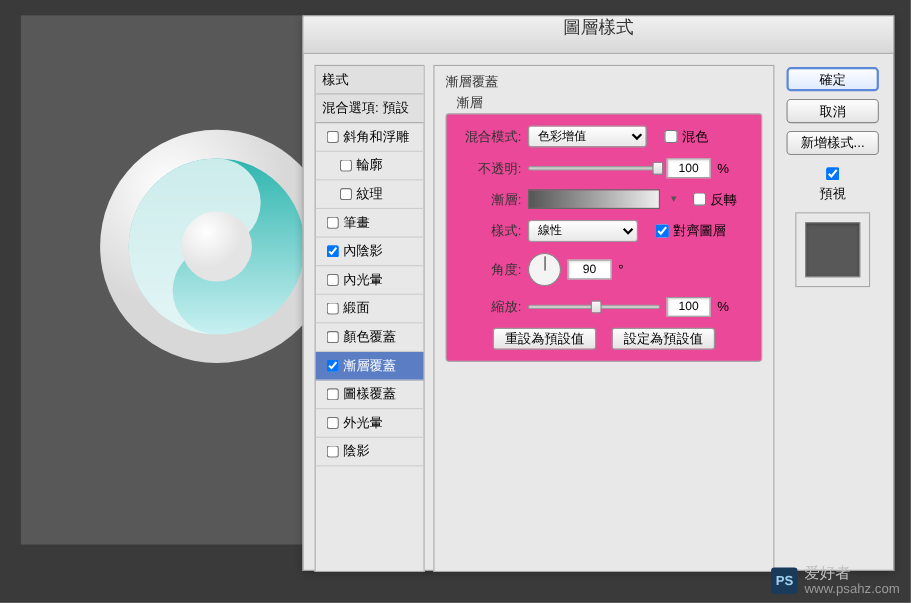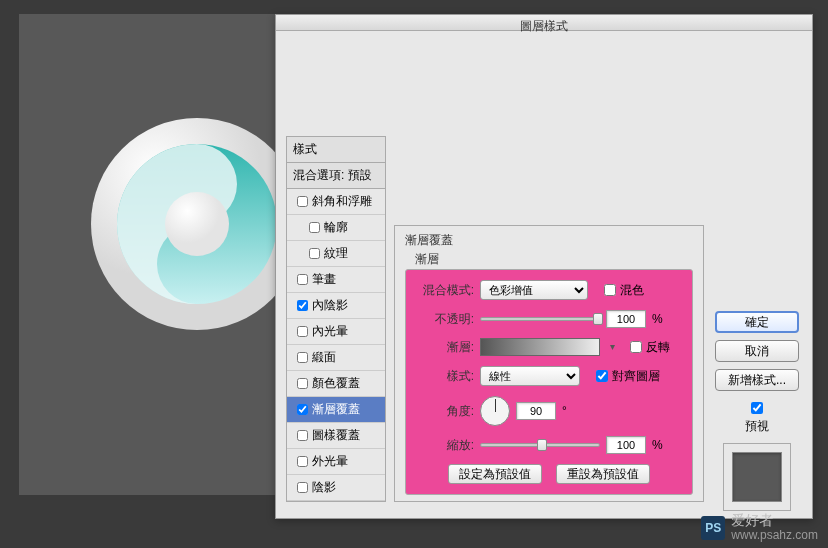--- a/index.html
+++ b/index.html
@@ -2,23 +2,23 @@
 <html><head>
   <meta charset="utf-8">
   <style>
     * { margin: 0; padding: 0; box-sizing: border-box; font-family: "PingFang TC", "Microsoft JhengHei", Arial, sans-serif; font-size: 12px; }
     body { width: 828px; height: 548px; background: #3a3a3a; position: relative; overflow: hidden; }
     
     .canvas-area { position: absolute; left: 19px; top: 14px; width: 257px; height: 481px; background: #585858; }
     .circle-icon { position: absolute; left: 68px; top: 100px; width: 220px; height: 220px; }
     
     .dialog { position: absolute; left: 275px; top: 14px; width: 538px; height: 505px; background: #e8e8e8; border: 1px solid #999; box-shadow: 0 2px 8px rgba(0,0,0,0.3); }
-    .titlebar { height: 16px; background: linear-gradient(#f0f0f0, #d8d8d8); border-bottom: 1px solid #aaa; text-align: center; line-height: 22px; font-size: 12px; color: #333; }
-    
-    .dialog-body { display: flex; height: calc(100% - 22px); padding: 10px; gap: 8px; align-items: flex-end; }
+    .titlebar { height: 34px; background: linear-gradient(#f0f0f0, #d8d8d8); border-bottom: 1px solid #aaa; text-align: center; line-height: 22px; font-size: 16px; color: #333; }
+    
+    .dialog-body { display: flex; height: calc(100% - 22px); padding: 10px; gap: 8px; }
     
     .styles-panel { width: 100px; border: 1px solid #aaa; background: #e8e8e8; }
     .styles-header { padding: 4px 6px; border-bottom: 1px solid #aaa; background: #e0e0e0; }
     .blend-header { padding: 4px 6px; border-bottom: 1px solid #aaa; background: #e0e0e0; }
     .style-item { padding: 4px 6px 4px 10px; border-bottom: 1px solid #ccc; display: flex; align-items: center; gap: 4px; cursor: pointer; }
     .style-item.selected { background: #5a7dc4; color: white; }
     .style-item input[type="checkbox"] { width: 11px; height: 11px; }
     
     .settings-panel { flex: 1; border: 1px solid #aaa; background: #e8e8e8; padding: 6px 10px; }
     .fieldset-label { font-size: 12px; color: #333; margin-bottom: 2px; }
@@ -197,22 +197,22 @@
         <div class="row">
           <span class="row-label">縮放:</span>
           <div class="slider-track">
               <div class="slider-thumb" style="left:56px;"></div>
             </div>
           <input class="num-input" value="100" style="">
           <span>%</span>
         </div>
 
         <div class="btn-row">
+          <button class="flat-btn">重設為預設值</button>
           <button class="flat-btn">設定為預設值</button>
-          <button class="flat-btn">重設為預設值</button>
         </div>
       </div>
     </div>
 
     <div class="right-panel">
       <button class="dlg-btn primary">確定</button>
       <button class="dlg-btn">取消</button>
       <button class="dlg-btn">新增樣式...</button>
       <label class="checkbox-label" style="margin-top:4px;flex-direction:column;">
         <input type="checkbox" checked="" style="">

